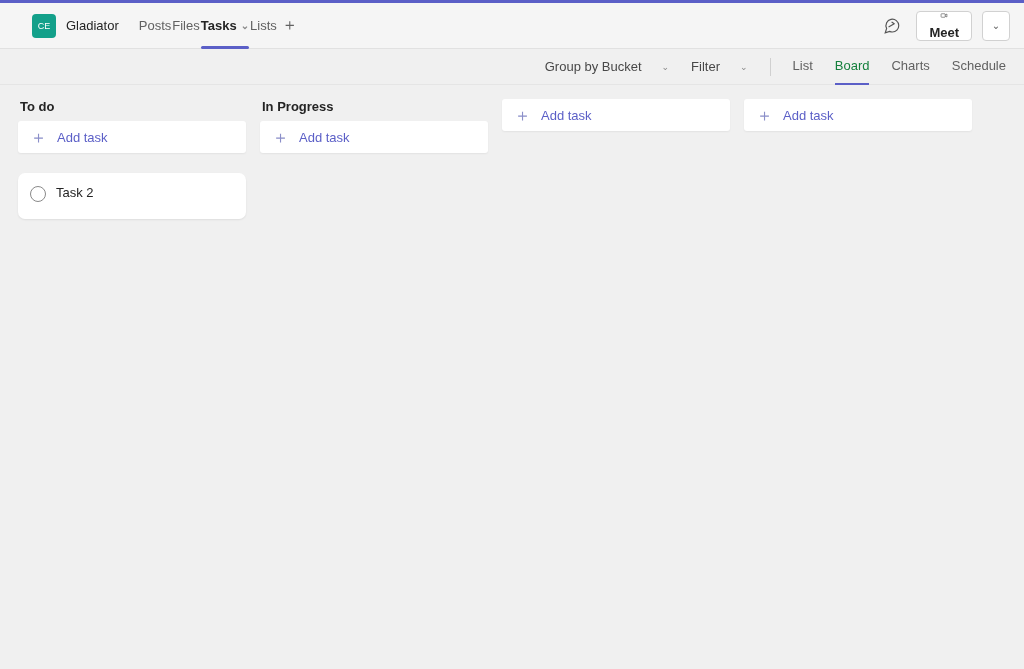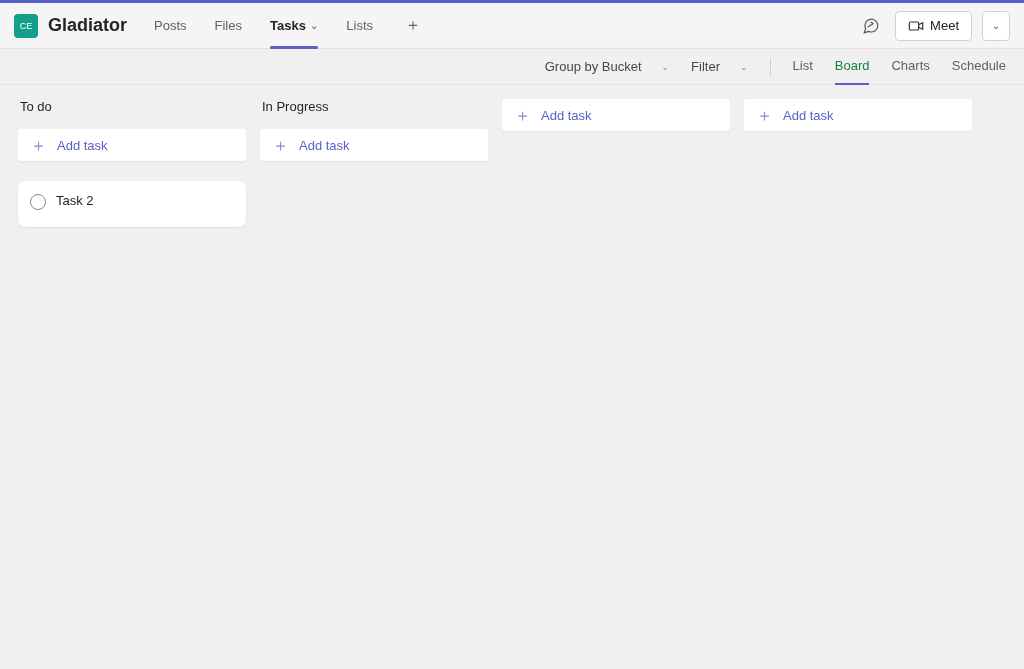--- a/index.html
+++ b/index.html
@@ -12,46 +12,46 @@
     border-top: 3px solid #5b5fc7;
   }
 
   
   .header {
     height: 46px;
     background: #f5f5f5;
     border-bottom: 1px solid #e1e1e1;
     display: flex;
     align-items: center;
-    padding: 0 14px 0 14px;
+    padding: 0 14px 0 32px;
     position: relative;
   }
   .team-avatar {
     width: 24px;
     height: 24px;
     background: #13a08a;
     border-radius: 4px;
     color: #fff;
     font-size: 9px;
     display: flex;
     align-items: center;
     justify-content: center;
     margin-right: 10px;
     font-weight: 500;
   }
   .team-title {
-    font-size: 18px;
-    font-weight: 700;
-    color: #242424;
-    margin-right: 27px;
+    font-size: 13px;
+    font-weight: 400;
+    color: #242424;
+    margin-right: 20px;
   }
   .nav-tabs {
     display: flex;
     align-items: center;
-    gap: 28px;
+    gap: 1px;
     height: 100%;
   }
   .nav-tab {
     font-size: 13px;
     color: #616161;
     cursor: pointer;
     height: 100%;
     display: flex;
     align-items: center;
     position: relative;
@@ -91,23 +91,24 @@
   .meet-btn {
     height: 30px;
     background: #fff;
     border: 1px solid #d1d1d1;
     border-radius: 4px;
     padding: 0 12px;
     display: flex;
     align-items: center;
     gap: 6px;
     font-size: 13px;
-    font-weight: 400;
-    color: #242424;
-    cursor: pointer;
+    font-weight: 700;
+    color: #242424;
+    cursor: pointer;
+    flex-direction: column;
   }
   .meet-dropdown {
     height: 30px;
     width: 28px;
     background: #fff;
     border: 1px solid #d1d1d1;
     border-radius: 4px;
     display: flex; align-items: center; justify-content: center;
     cursor: pointer;
     font-size: 10px;
@@ -162,23 +163,23 @@
     overflow-x: auto;
     background: #f0f0f0;
     height: calc(100% - 46px - 36px - 3px);
   }
   .bucket {
     width: 228px;
     flex-shrink: 0;
   }
   .bucket-title {
     font-size: 13px;
-    font-weight: 400;
-    color: #242424;
-    margin-bottom: 15px;
+    font-weight: 700;
+    color: #242424;
+    margin-bottom: 7px;
     padding-left: 2px;
   }
   .add-task-btn {
     width: 100%;
     height: 32px;
     background: #fff;
     border: none;
     border-radius: 3px;
     display: flex;
     align-items: center;

